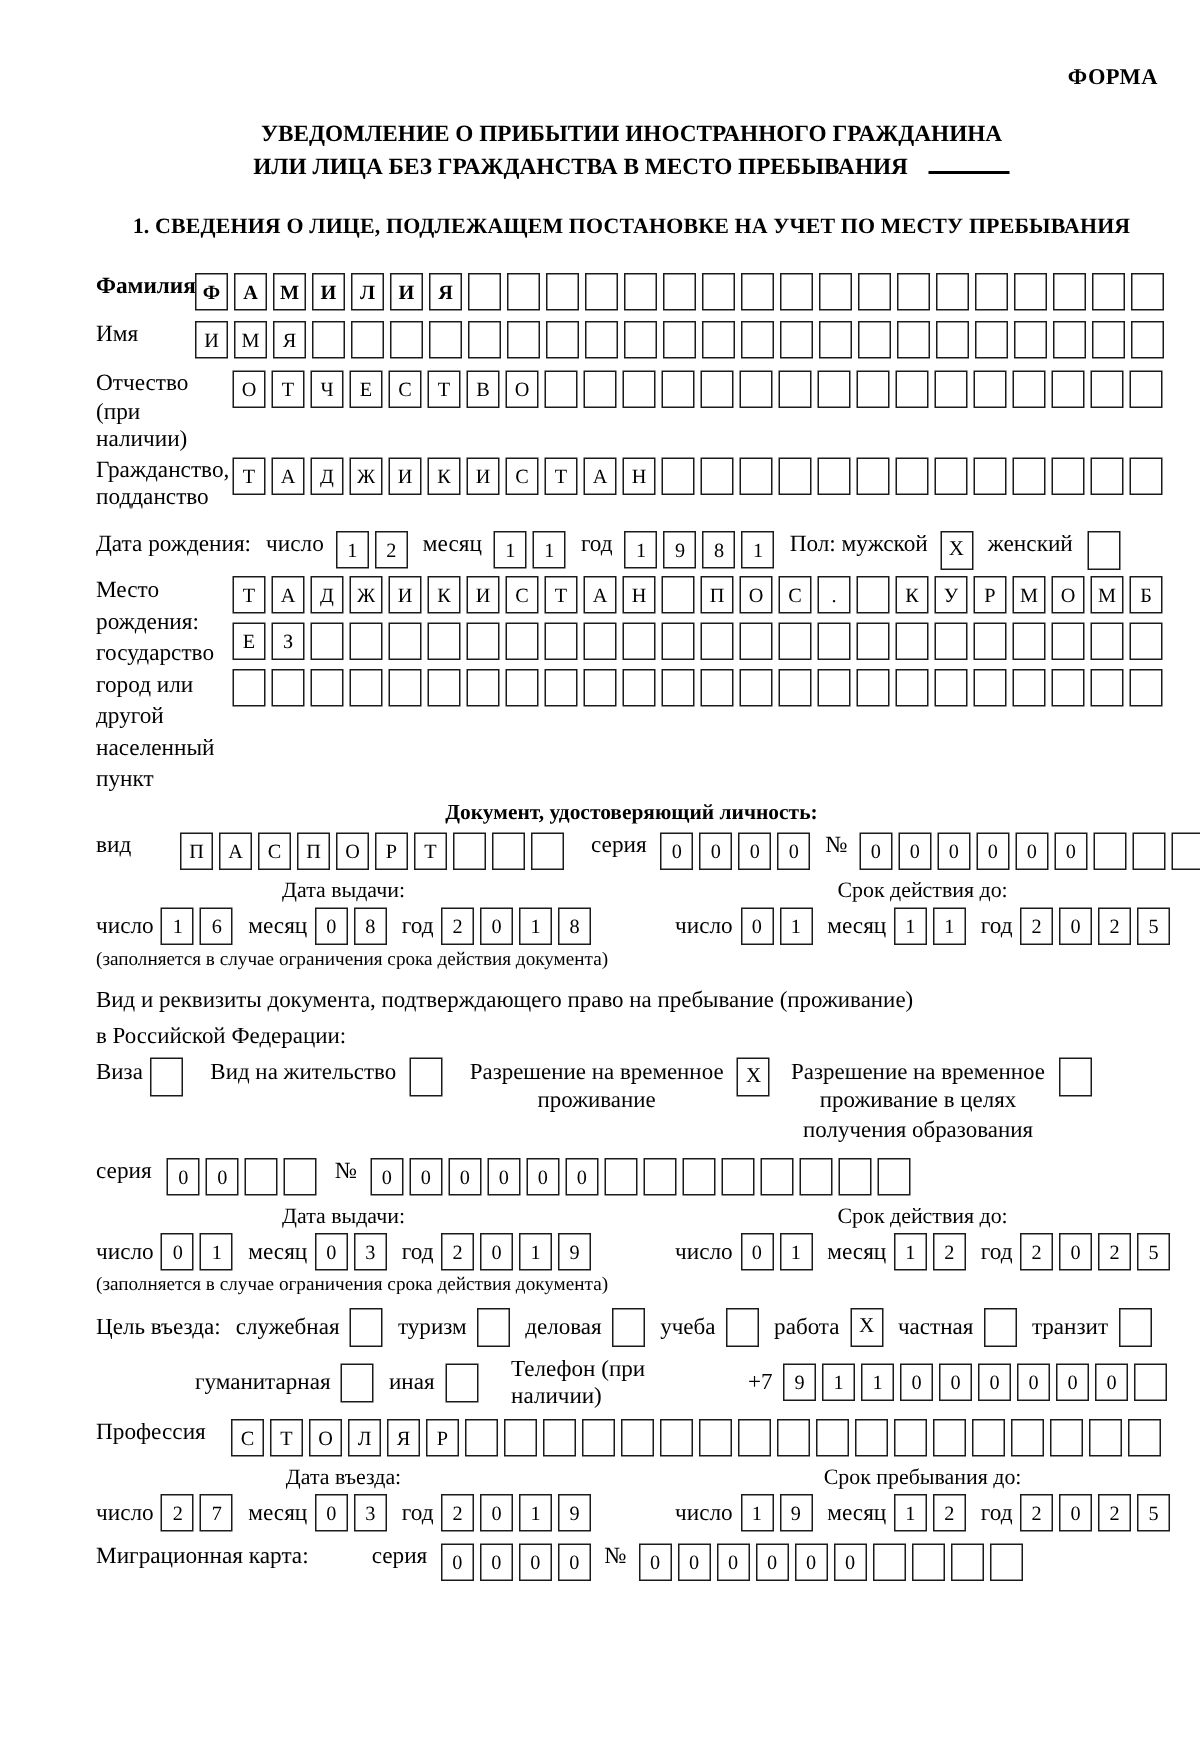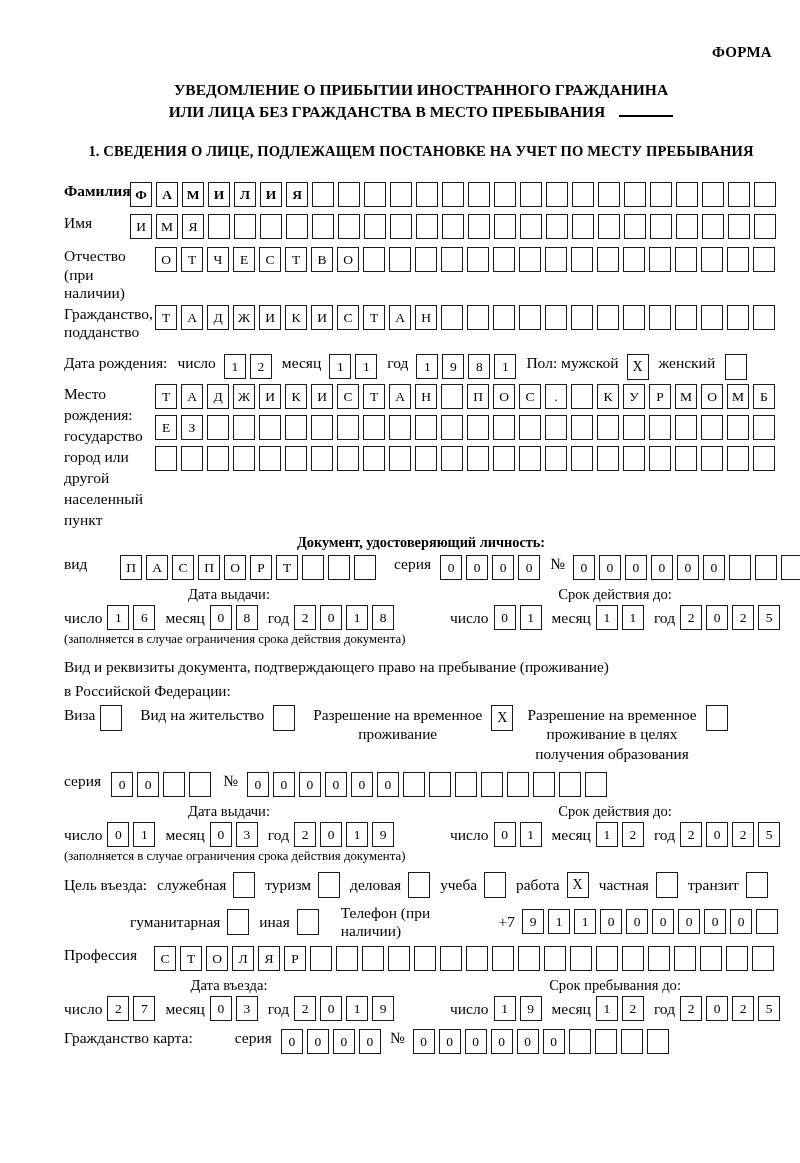--- a/index.html
+++ b/index.html
@@ -627,21 +627,21 @@
             <span class="cell">2</span>
             <span class="cell">0</span>
             <span class="cell">2</span>
             <span class="cell">5</span>
           </span>
       </div>
     </div>
   </div>
 
   <div class="inlinerow mt8">
-    <span class="lbl">Гражданство карта:</span>
+    <span class="lbl">Миграционная карта:</span>
     <span class="lbl" style="margin-left:42px;margin-right:9px;">серия</span>
     <span class="boxes">
         <span class="cell">0</span>
         <span class="cell">0</span>
         <span class="cell">0</span>
         <span class="cell">0</span>
       </span>
     <span class="lbl" style="margin-left:9px;margin-right:8px;">№</span>
     <span class="boxes">
         <span class="cell">0</span>

